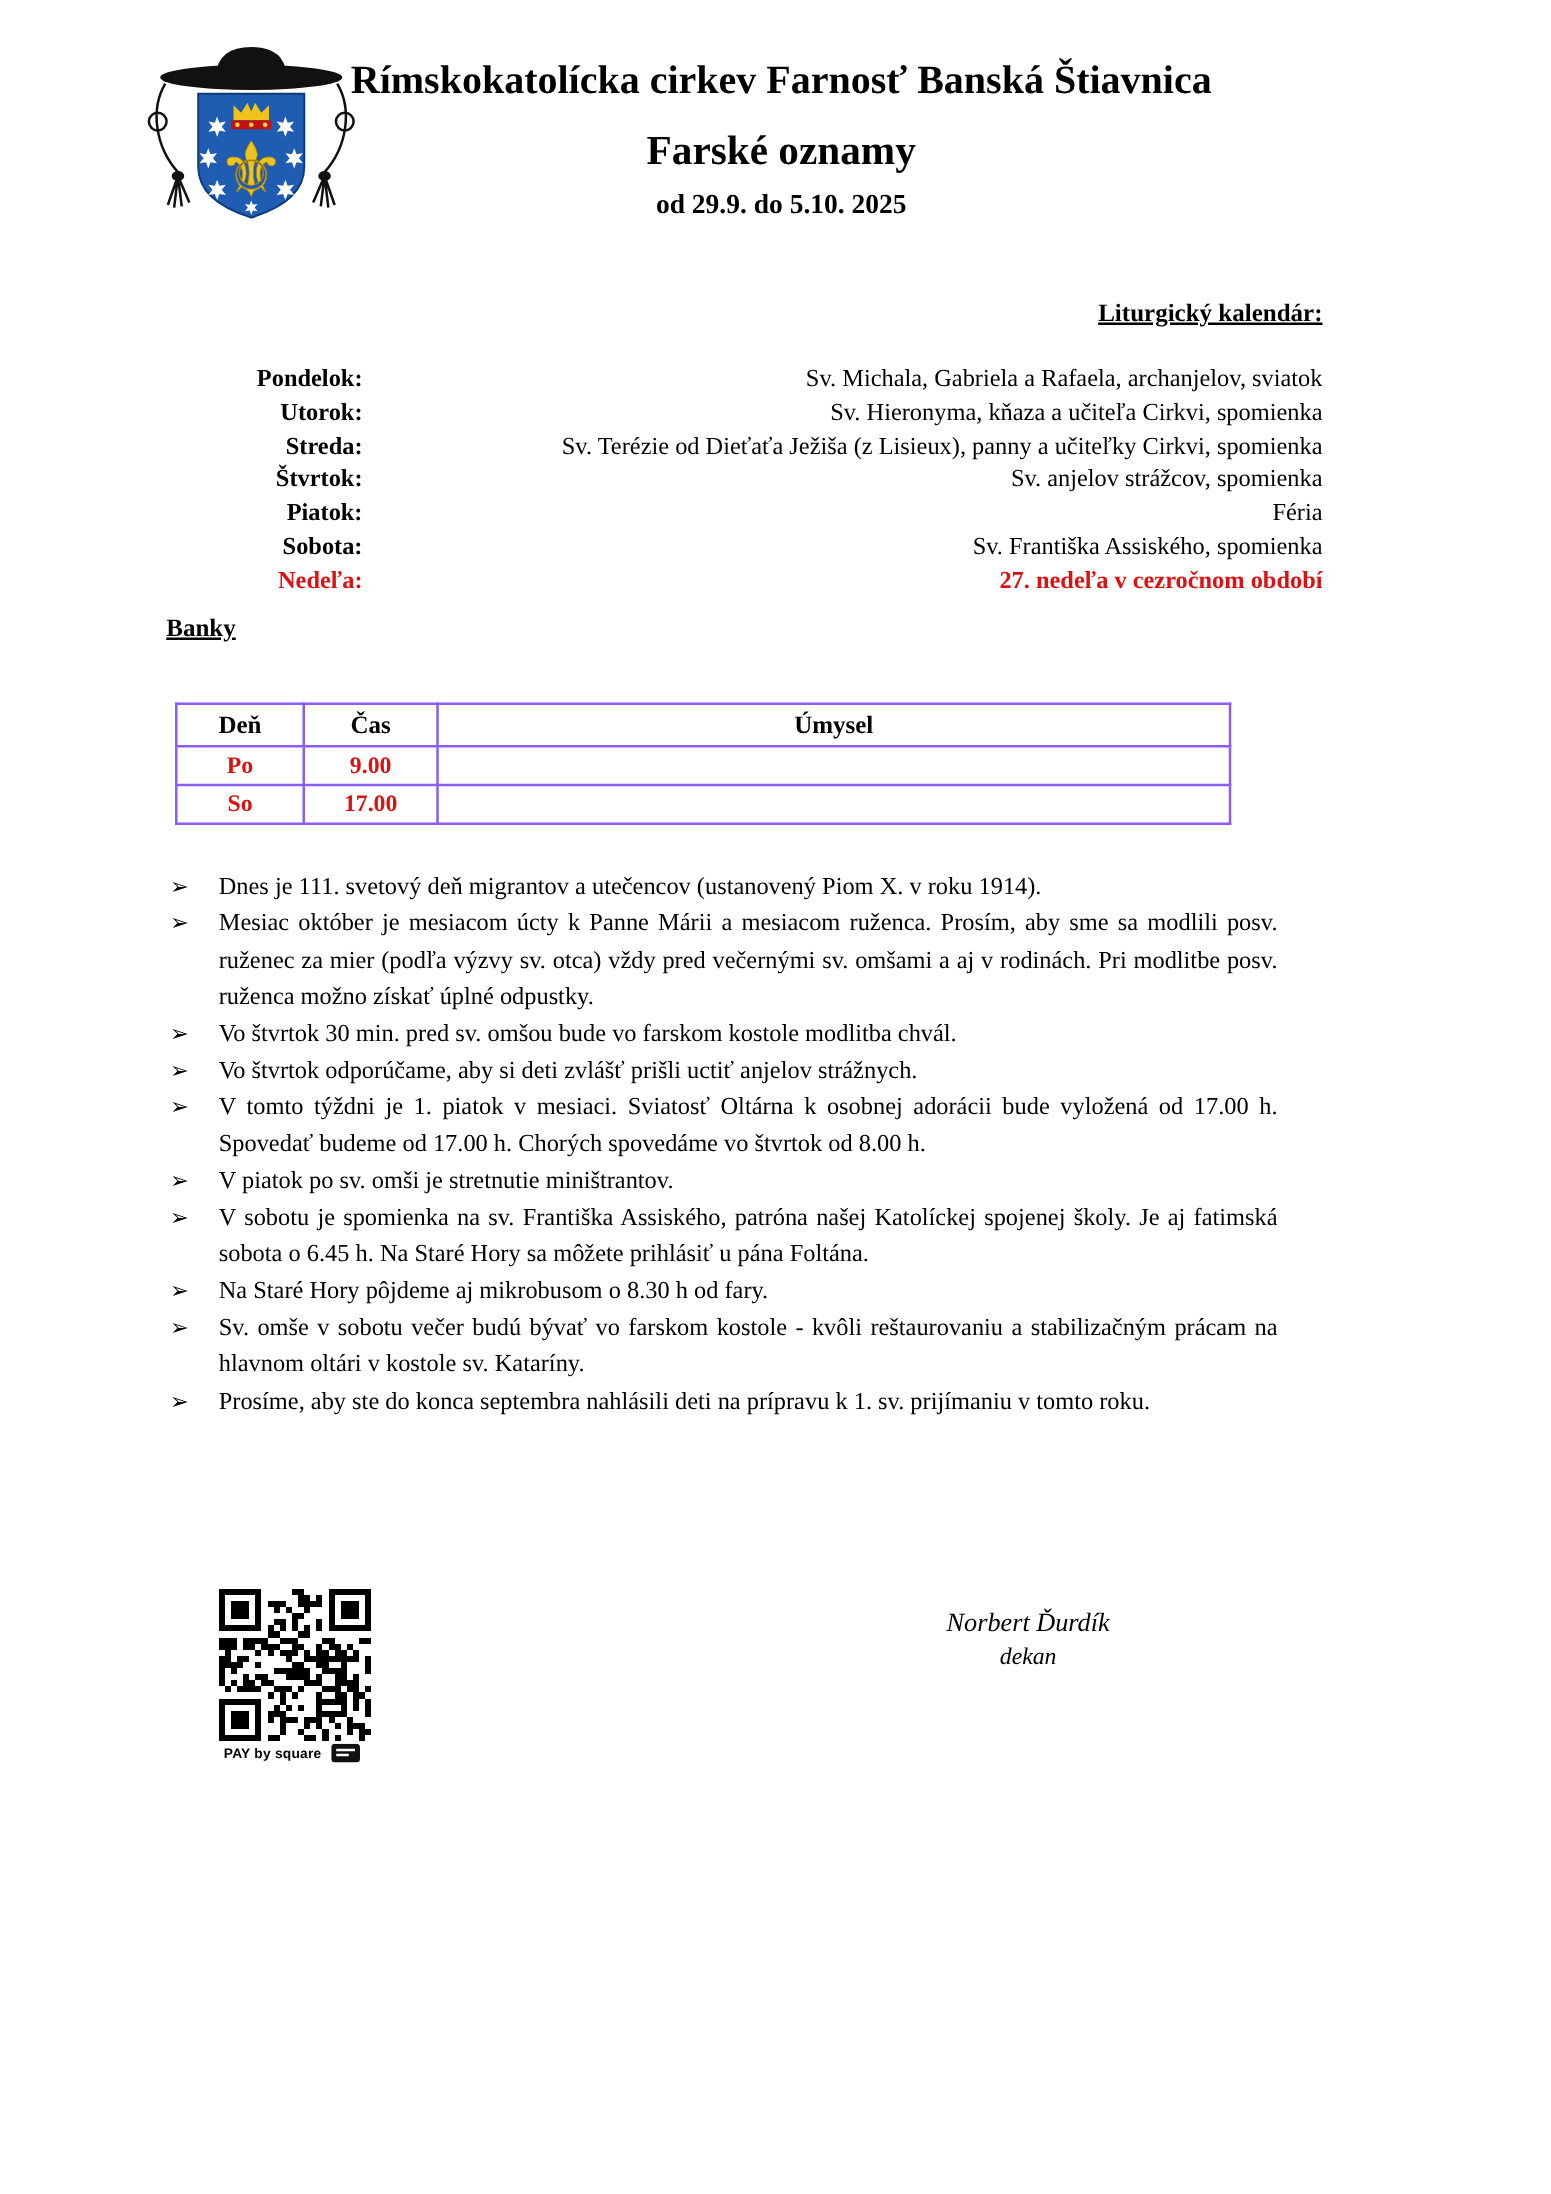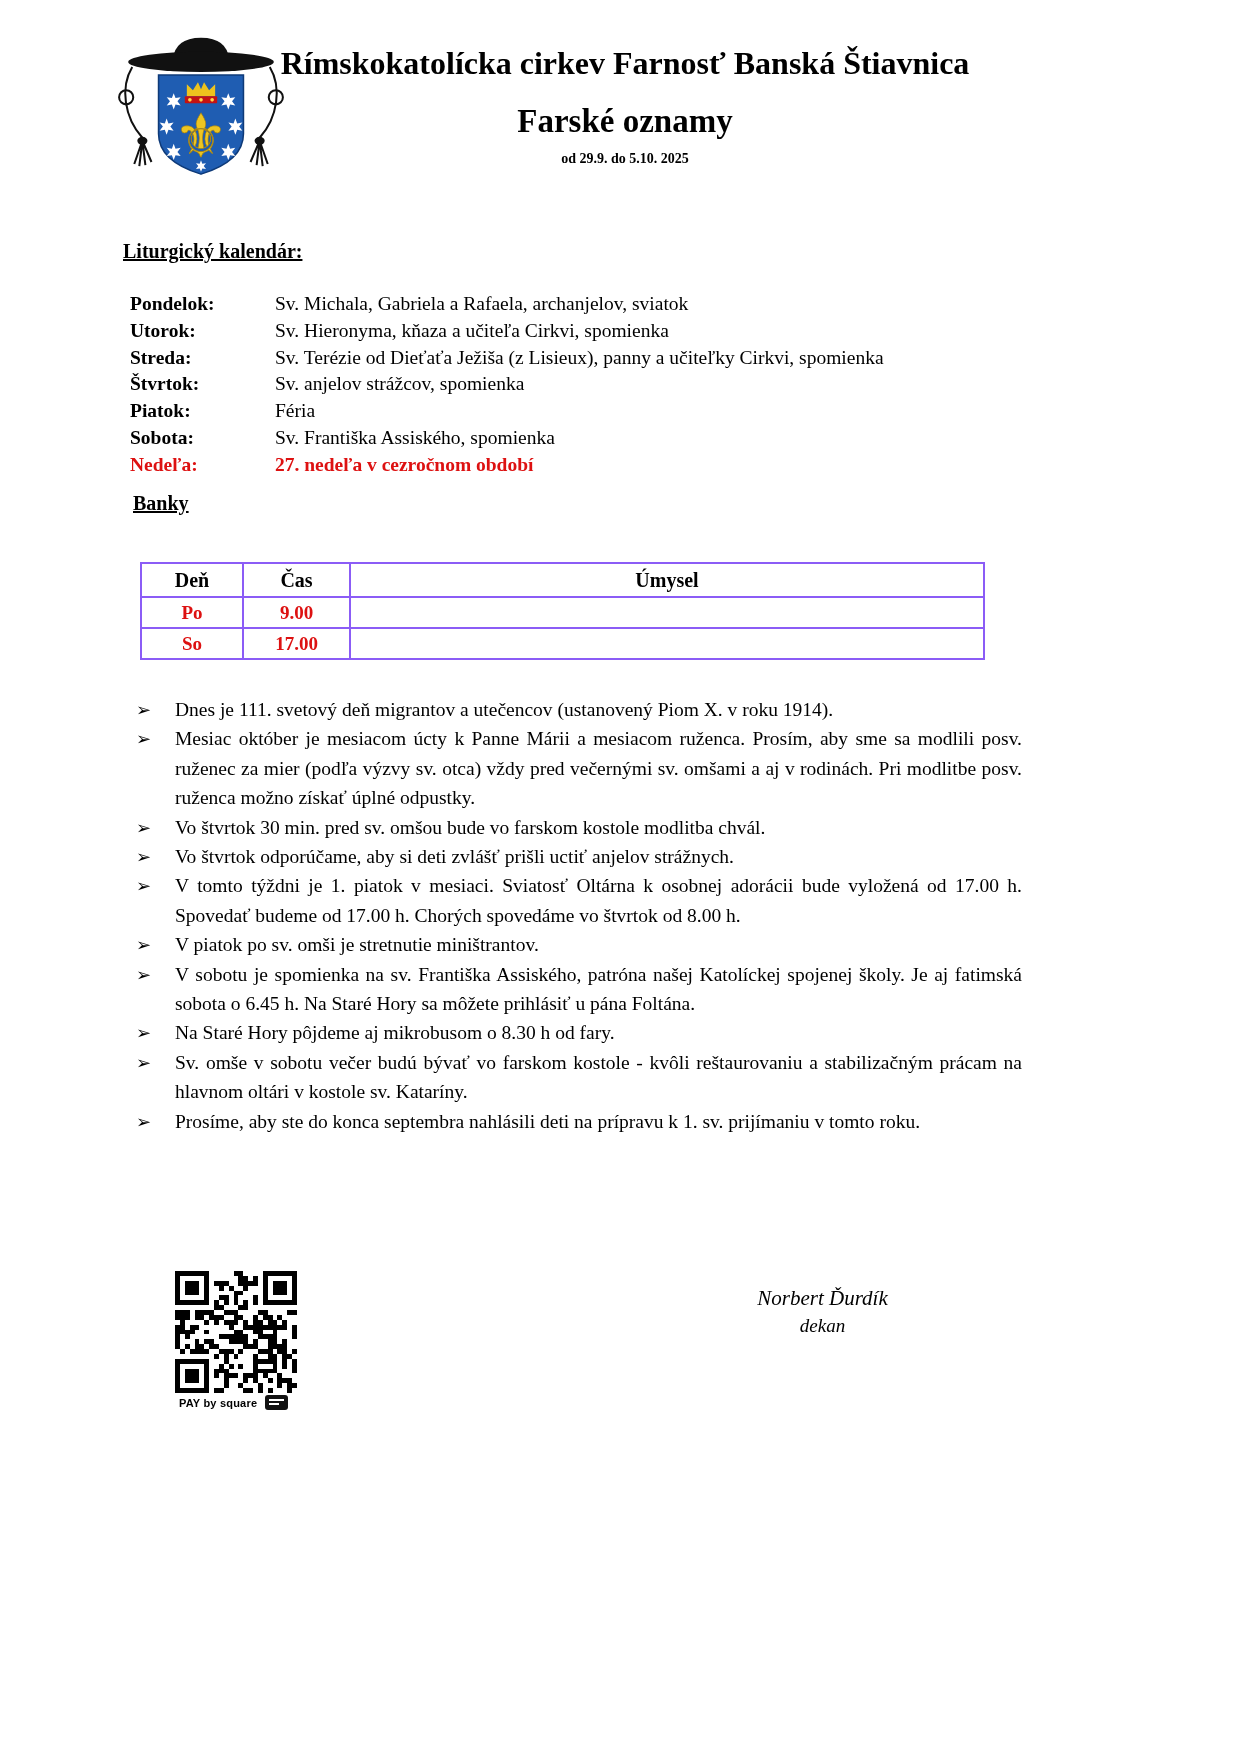--- a/index.html
+++ b/index.html
@@ -13,23 +13,23 @@
     overflow:hidden;
   }
   :root{
     --red:#dd1111;
   }
   
   .coa{position:absolute;left:110px;top:32px;width:182px;height:168px;}
   .titles{position:absolute;left:235px;top:46px;width:780px;text-align:center;}
   .title-main{font-size:32px;font-weight:bold;line-height:1.1;}
   .title-sub{font-size:33px;font-weight:bold;margin-top:22px;line-height:1.1;}
-  .title-date{font-size:14px;font-weight:bold;margin-top:12px;line-height:1.1;}
+  .title-date{font-size:22px;font-weight:bold;margin-top:12px;line-height:1.1;}
   
-  .cal{position:absolute;left:123px;top:240px;width:920px;}
+  .cal{position:absolute;left:138px;top:240px;width:920px;text-align:right;}
   .section-heading{font-size:20px;font-weight:bold;text-decoration:underline;margin:0;line-height:1.15;}
   .cal-rows{margin-top:28px;padding-left:7px;}
   .cal-row{display:flex;font-size:19.5px;line-height:26.8px;}
   .cal-day{flex:0 0 145px;font-weight:bold;}
   .cal-desc{flex:1;}
   .cal-row.red .cal-day,.cal-row.red .cal-desc{color:var(--red);font-weight:bold;}
   
   .banky-heading{position:absolute;left:133px;top:492px;}
   .banky-table{position:absolute;left:140px;top:562px;width:845px;border-collapse:collapse;}
   .banky-table th,.banky-table td{border:2px solid #8b5cf6;text-align:center;padding:0;}

